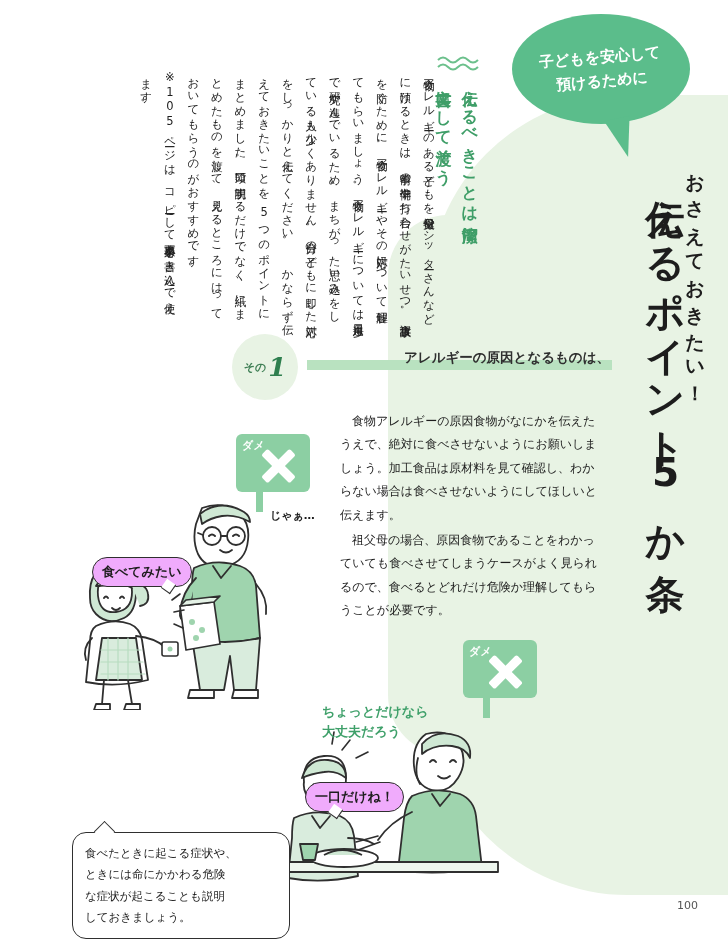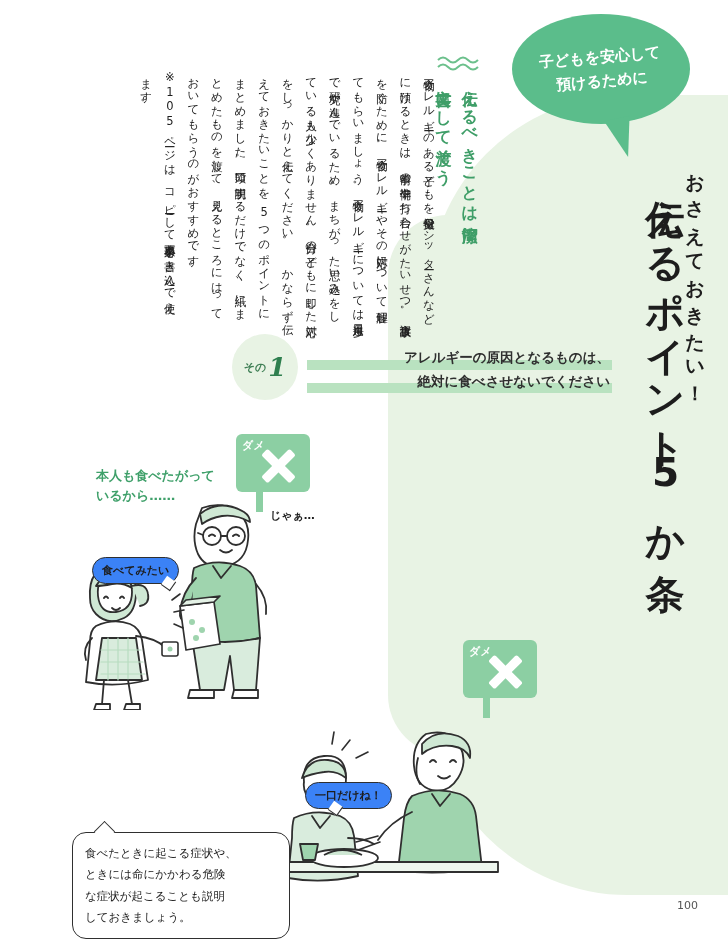--- a/index.html
+++ b/index.html
@@ -231,23 +231,23 @@
     z-index: 4;
   }
   .cg1 { left: 96px; top: 466px; }
   .cg2 { left: 322px; top: 702px; }
 
   
   .bub {
     position: absolute;
     border: 1.6px solid #2f2f2f;
     border-radius: 16px;
-    background: #3b82f6;
-    font-family: "DejaVu Sans", sans-serif;
-    font-size: 11px;
+    background: #f0abfc;
+    font-family: "DejaVu Sans", sans-serif;
+    font-size: 13px;
     font-weight: bold;
     color: #1d1d1d;
     padding: 5px 9px;
     z-index: 5;
     white-space: nowrap;
   }
   .bub:after {
     content: "";
     position: absolute;
     width: 10px; height: 10px;
@@ -345,41 +345,44 @@
 かならず伝えておきたいことを、5つのポイントにまとめました。口頭で説明するだけでなく、紙にまとめたものを渡して、見えるところにはっておいてもらうのがおすすめです。
 ※105ページは、コピーして必要事項を書き込んで使えます。</div>
 
   <div class="sono-circle">
     <span class="sono-txt">その</span>
     <span class="sono-num">1</span>
   </div>
 
   <div class="point-head">
     <span class="ln">アレルギーの原因となるものは、</span>
-    <span class="ln">絶対に食べさせないでください</span>
-  </div>
-
+  </div>
+
+  <div class="para">
+    <p>食物アレルギーの原因食物がなにかを伝えたうえで、絶対に食べさせないようにお願いしましょう。加工食品は原材料を見て確認し、わからない場合は食べさせないようにしてほしいと伝えます。</p>
+    <p>祖父母の場合、原因食物であることをわかっていても食べさせてしまうケースがよく見られるので、食べるとどれだけ危険か理解してもらうことが必要です。</p>
+  </div>
 
   <div class="dame dame1">
     <span class="dm-label">ダメ</span>
     <span class="cross"></span>
     <span class="stick"></span>
   </div>
 
   <div class="dame dame2">
     <span class="dm-label">ダメ</span>
     <span class="cross"></span>
     <span class="stick"></span>
   </div>
 
-  <div class="callout-green cg1">
-    <span>本人も食べたがって</span><br>
-    <span>いるから……</span>
-  </div>
-
+
+  <div class="callout-green cg2">
+    <span>ちょっとだけなら</span><br>
+    <span>大丈夫だろう</span>
+  </div>
 
   <div class="bub bub-tabetemitai">食べてみたい</div>
   <div class="jyaa">じゃぁ…</div>
   <div class="bub bub-hitokuchi">一口だけね！</div>
 
   <svg class="illus illus-top" width="230" height="230" viewBox="0 0 230 230">
 
     <g stroke="#2f2f2f" stroke-width="1.8" fill="none" stroke-linecap="round" stroke-linejoin="round">
 
       <path d="M132 28 q22 -8 38 6 q10 10 8 26 q-2 22 -22 26 q-20 4 -28 -12 q-6 -14 -2 -30 z" fill="#fff"></path>

